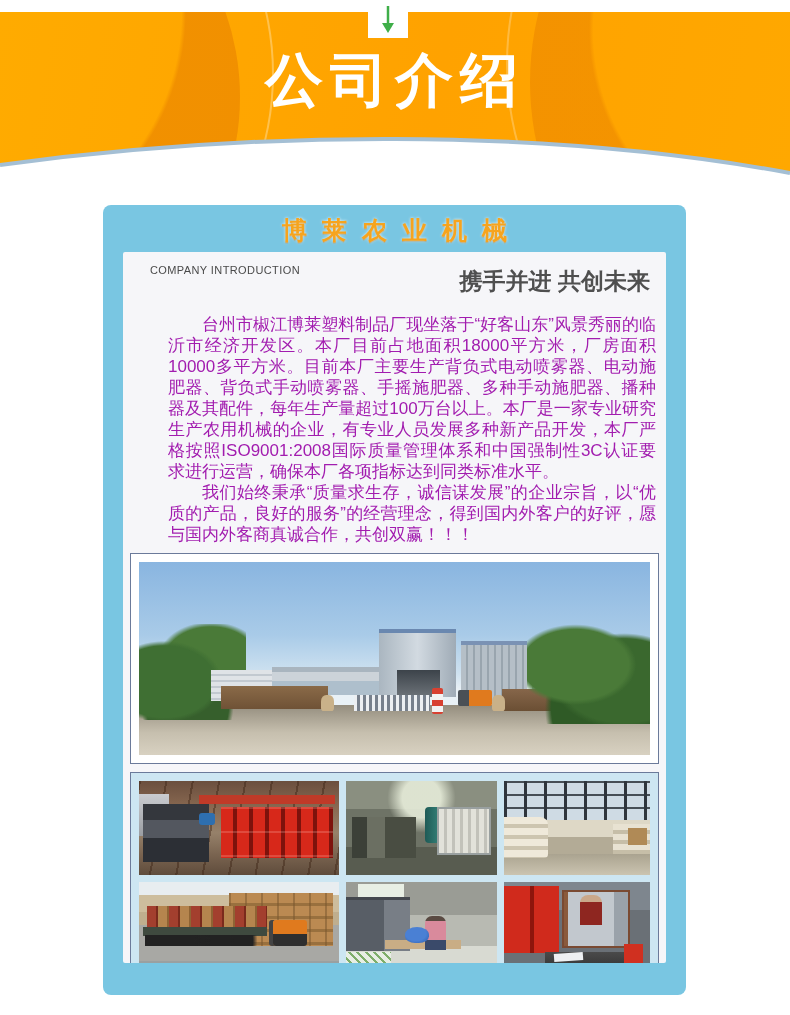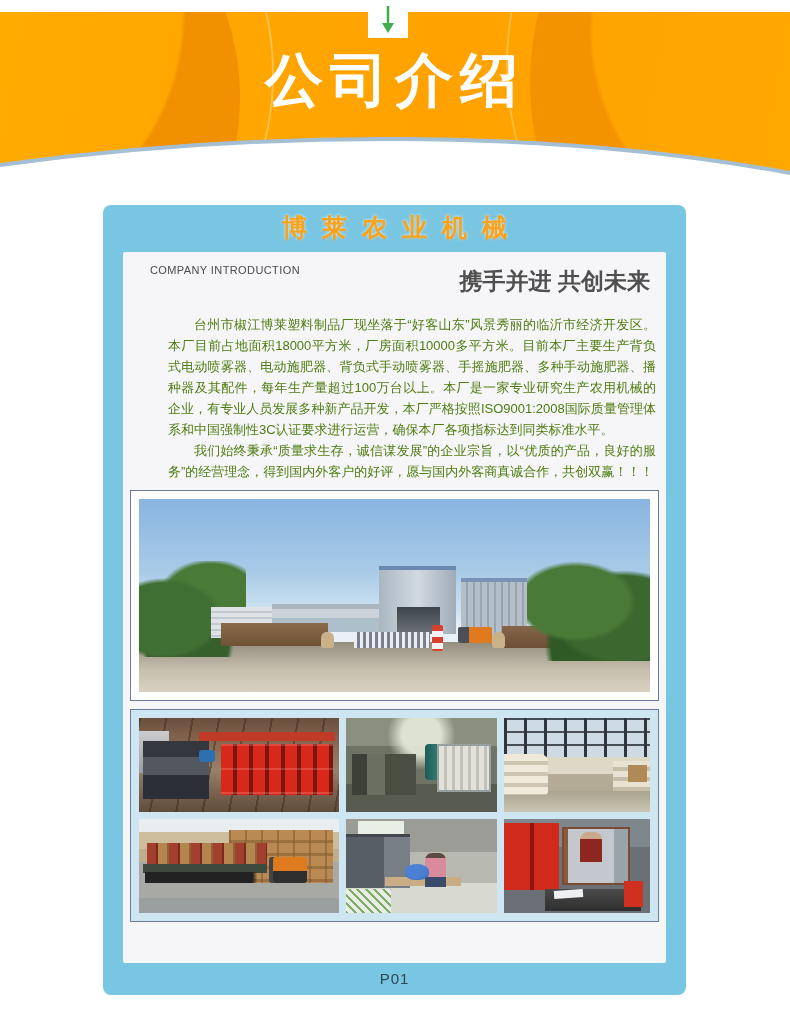--- a/index.html
+++ b/index.html
@@ -18,29 +18,29 @@
     font-size:58px;font-weight:bold;color:#ffffff;letter-spacing:7px;}
   .curve-svg{position:absolute;left:0;bottom:-1px;width:790px;height:72px;z-index:3;display:block;}
 
   
   .notch{position:absolute;top:0;left:368px;width:40px;height:38px;background:#fff;z-index:6;
     display:flex;align-items:center;justify-content:center;}
 
   
   .card{position:absolute;top:205px;left:103px;width:583px;height:790px;background:#79c6e2;border-radius:8px;}
   .brand{height:47px;line-height:50px;text-align:center;font-size:25px;font-weight:bold;letter-spacing:15px;text-indent:15px;
-    color:#f6a41e;text-shadow:0 0 3px rgba(255,255,255,.9),0 1px 1px rgba(170,90,0,.45);font-family:Liberation Mono, monospace;}
+    color:#f6a41e;text-shadow:0 0 3px rgba(255,255,255,.9),0 1px 1px rgba(170,90,0,.45);}
   .panel{margin:0 20px;background:#f6f6f9;height:711px;box-sizing:border-box;overflow:hidden;border-radius:2px;}
 
   .panel-head{display:flex;justify-content:space-between;align-items:flex-start;padding:9px 16px 0 27px;height:60px;box-sizing:border-box;}
   .sec-title{font-size:36px;font-weight:bold;color:#1d68b0;letter-spacing:2px;line-height:1.05;margin:0;}
   .sec-sub{font-size:11px;color:#4a4a4a;letter-spacing:.4px;margin-top:3px;}
   .slogan{font-size:23px;font-weight:bold;color:#4f4f4f;margin-top:5px;white-space:nowrap;}
 
-  .para-block{margin:2px 10px 0 45px;font-size:13px;line-height:21px;color:#4d7c0f;text-align:justify;}
+  .para-block{margin:2px 10px 0 45px;font-size:17px;line-height:21px;color:#a21caf;text-align:justify;}
   .para-block p{margin:0;text-indent:2em;}
 
   .frame{margin:8px 7px 0;border:1px solid #6b7a9a;background:#fff;padding:8px;}
   .frame2{background:#cde6f2;}
 
   
   .photo-factory{position:relative;height:193px;overflow:hidden;
     background:linear-gradient(180deg,#89b5e0 0%,#a9cbe8 38%,#cfe2f0 58%,#e9f1f6 66%);}
   .pf{position:absolute;}
   .pf-ground{left:0;right:0;bottom:0;height:26%;background:linear-gradient(180deg,#948d7e,#c6bfae 55%,#d8d1c1);}
@@ -263,16 +263,15 @@
             <div class="c ph6-table"></div>
             <div class="c ph6-papers"></div>
             <div class="c ph6-redbox"></div>
           </div>
 
         </div>
       </div>
 
     </div>
 
-    <div class="page-num">P01</div>
   </div>
 
 </div>
 
 </body></html>

